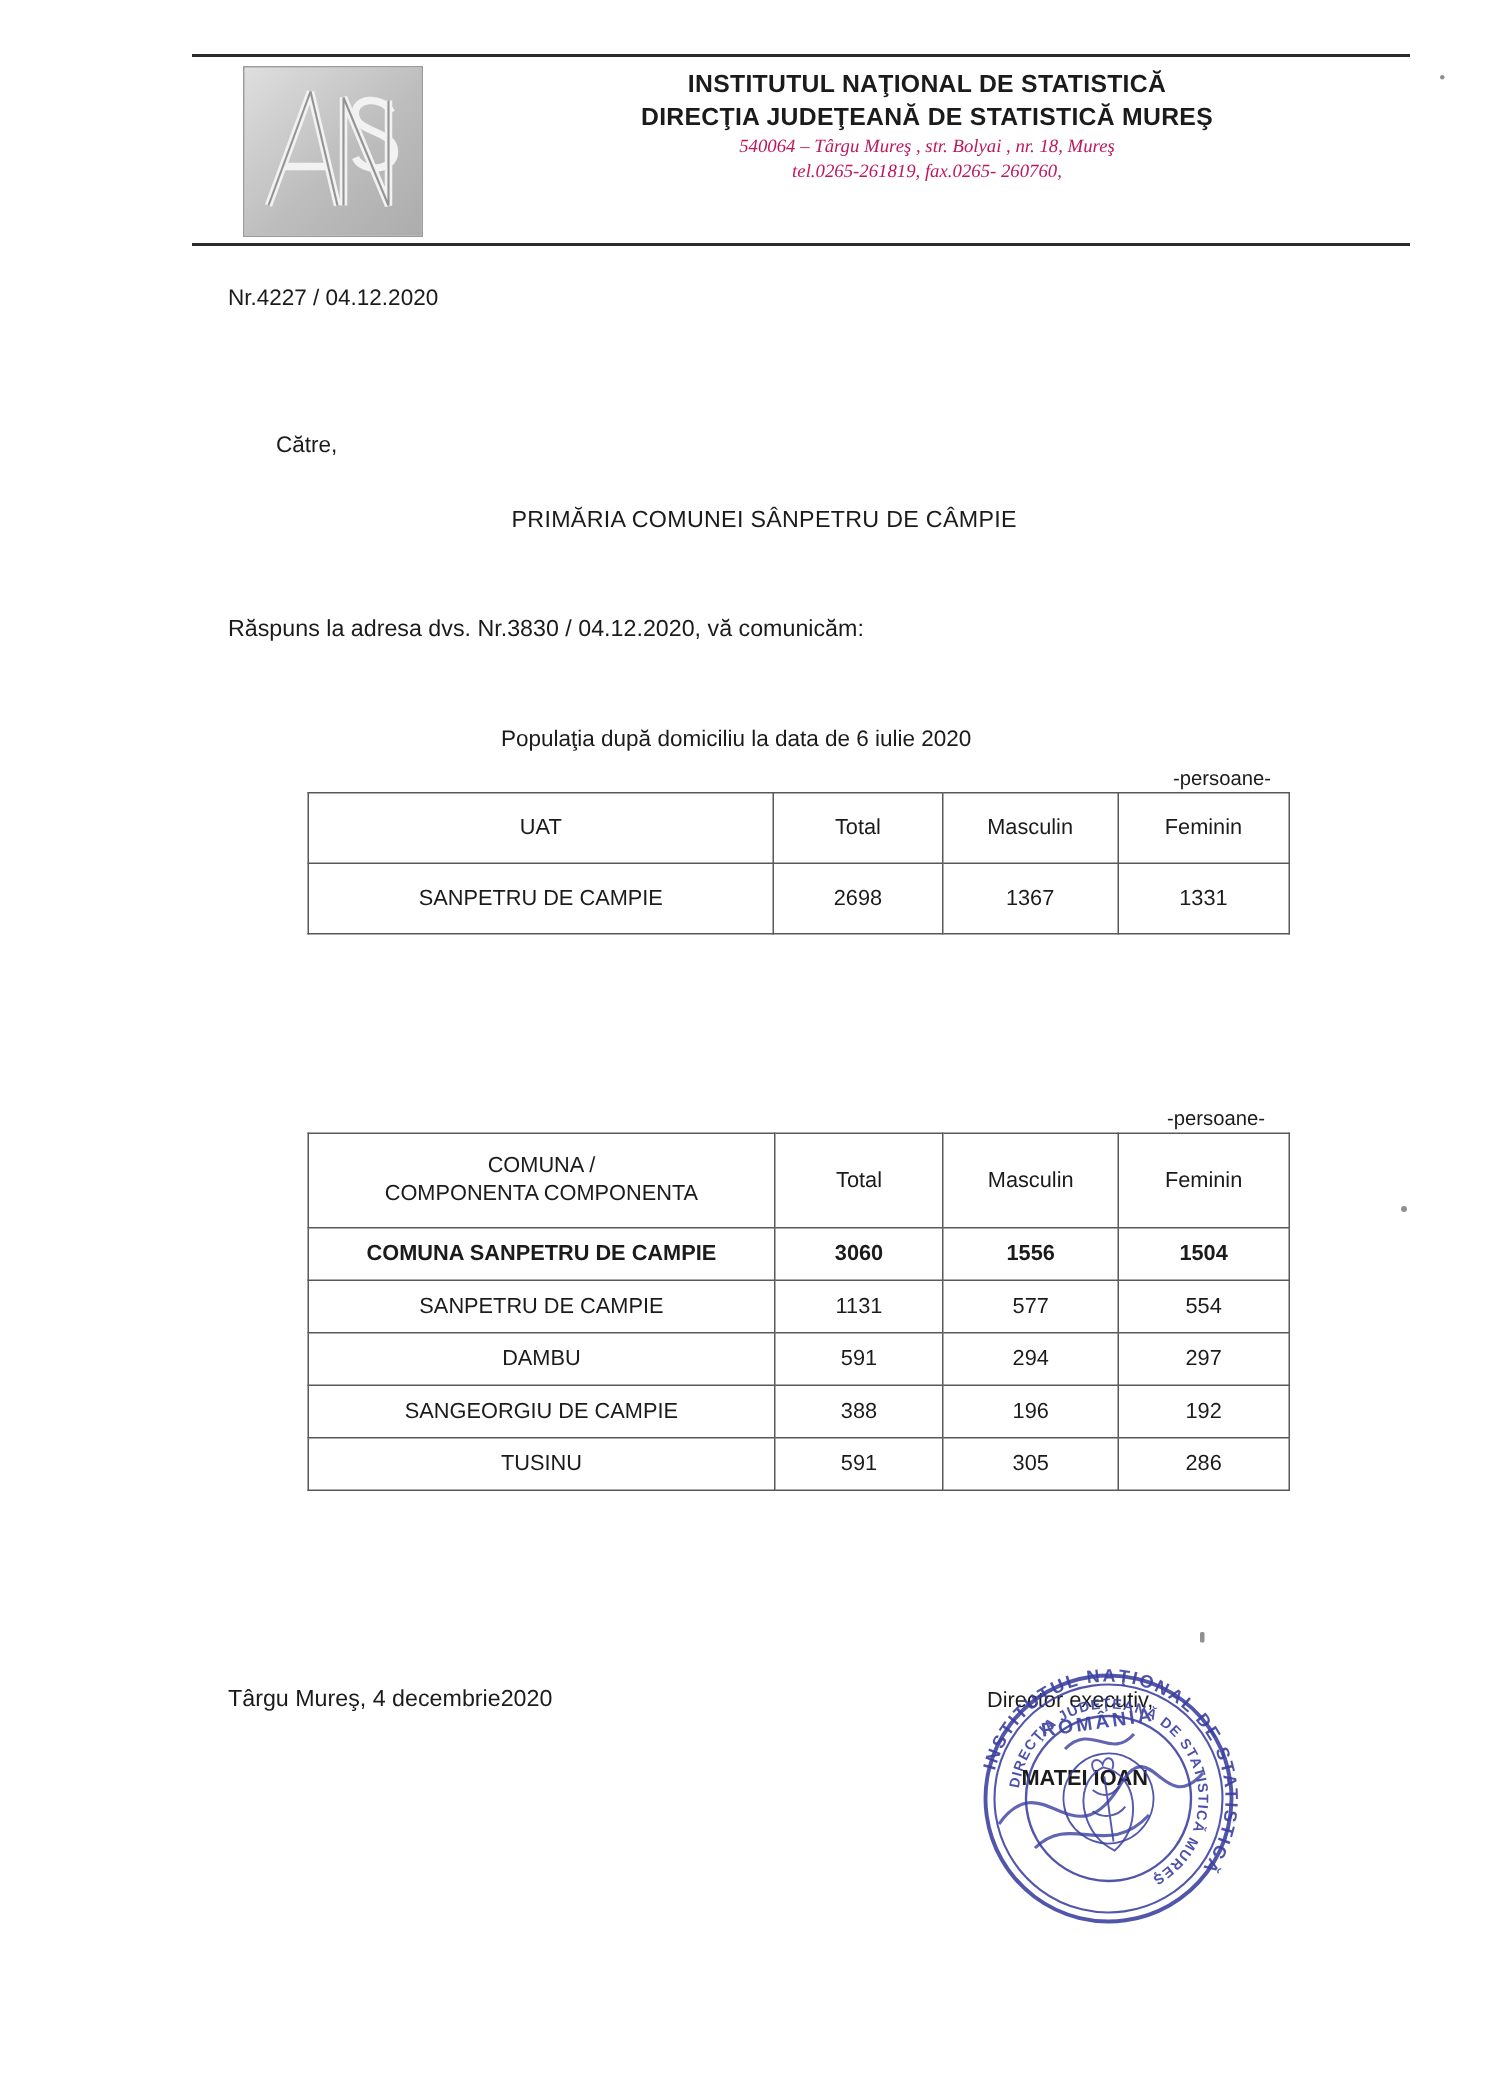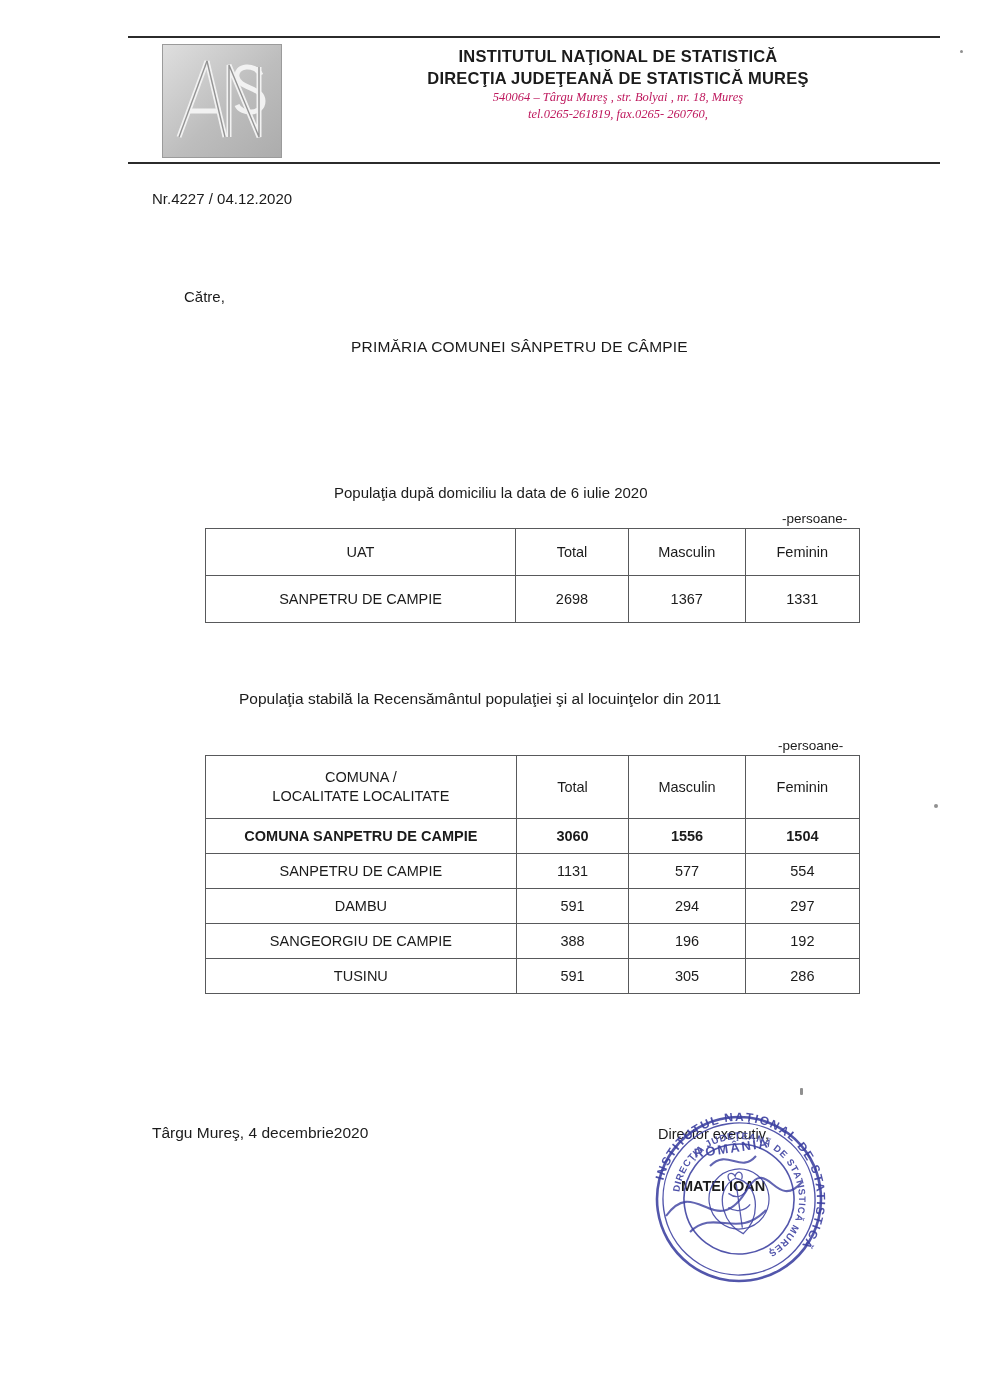--- a/index.html
+++ b/index.html
@@ -83,21 +83,21 @@
   }
   .catre {
     position: absolute;
     top: 288px;
     left: 184px;
     font-size: 15px;
   }
   .recipient {
     position: absolute;
     top: 338px;
-    left: 351px;
+    left: 341px;
     font-size: 15.5px;
     letter-spacing: .2px;
   }
   .response {
     position: absolute;
     top: 411px;
     left: 152px;
     font-size: 15.5px;
   }
 
@@ -252,20 +252,21 @@
         <div class="addr">540064 – Târgu Mureş , str. Bolyai , nr. 18, Mureş</div>
         <div class="addr">tel.0265-261819, fax.0265- 260760,</div>
       </div>
 
     </div>
   </div>
 
   <div class="doc-nr">Nr.4227 / 04.12.2020</div>
   <div class="catre">Către,</div>
   <div class="recipient">PRIMĂRIA COMUNEI SÂNPETRU DE CÂMPIE</div>
+  <div class="response">Răspuns la adresa dvs. Nr.3830 / 04.12.2020, vă comunicăm:</div>
 
   <div class="t1-title">Populaţia după domiciliu la data de 6 iulie 2020</div>
   <div class="t1-unit">-persoane-</div>
 
   <table class="table1">
     <tbody>
       <tr>
         <td class="c-uat">UAT</td>
         <td class="c-total">Total</td>
         <td class="c-masc">Masculin</td>
@@ -273,29 +274,28 @@
       </tr>
       <tr>
         <td class="c-uat">SANPETRU DE CAMPIE</td>
         <td class="c-total">2698</td>
         <td class="c-masc">1367</td>
         <td class="c-fem">1331</td>
       </tr>
     </tbody>
   </table>
 
-  <div class="t2-title">Populaţia stabilă la Recensământul populaţiei şi al locuinţelor din 2011</div>
   <div class="t2-unit">-persoane-</div>
 
   <table class="table2">
     <tbody>
       <tr class="head">
         <td class="c-name">
           <span class="head-name-l1">COMUNA /</span>
-          <span class="head-name-l2">LOCALITATE LOCALITATE</span>
+          <span class="head-name-l2">COMPONENTA COMPONENTA</span>
         </td>
         <td class="c-total">Total</td>
         <td class="c-masc">Masculin</td>
         <td class="c-fem">Feminin</td>
       </tr>
 
       <tr class="total-row">
         <td class="c-name">COMUNA SANPETRU DE CAMPIE</td>
         <td class="c-total">3060</td>
         <td class="c-masc">1556</td>

